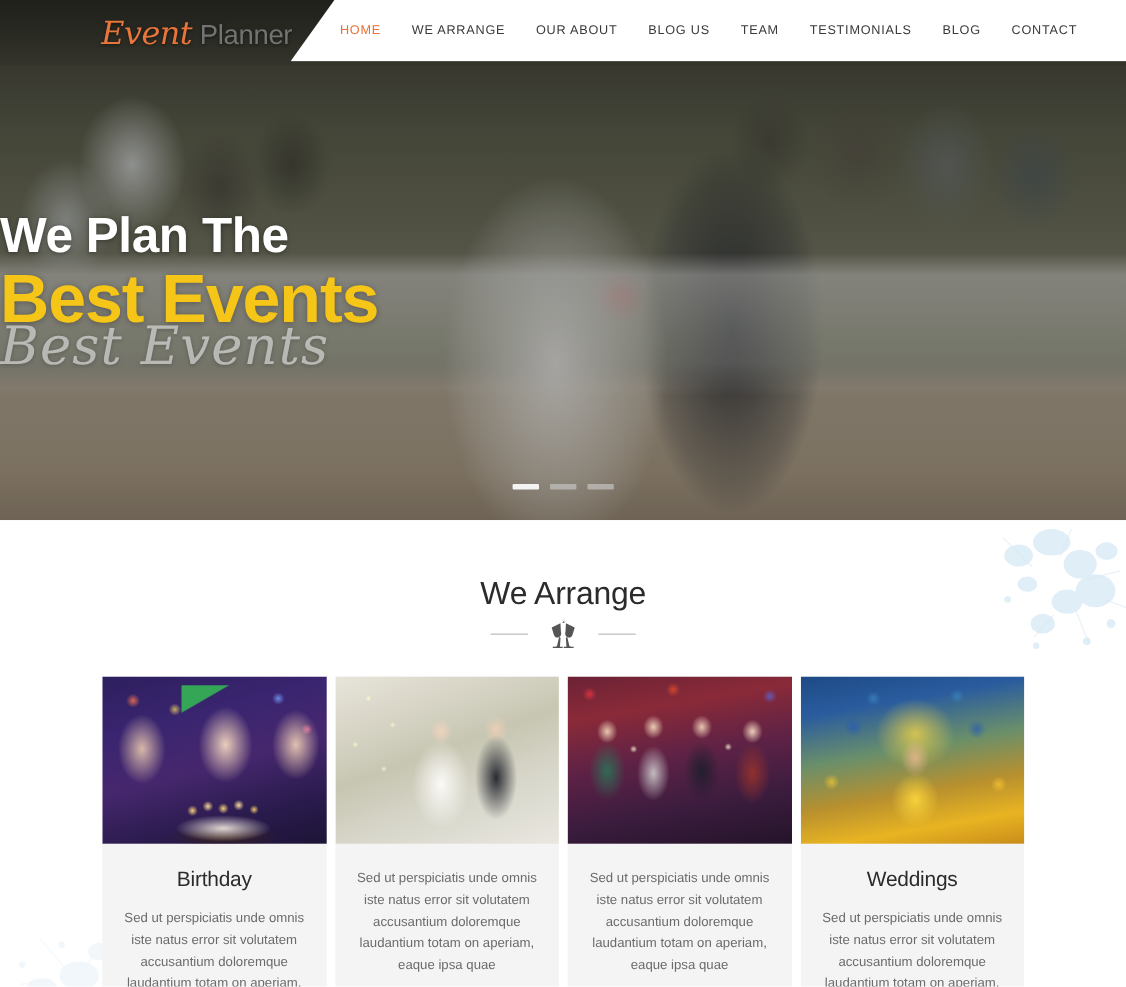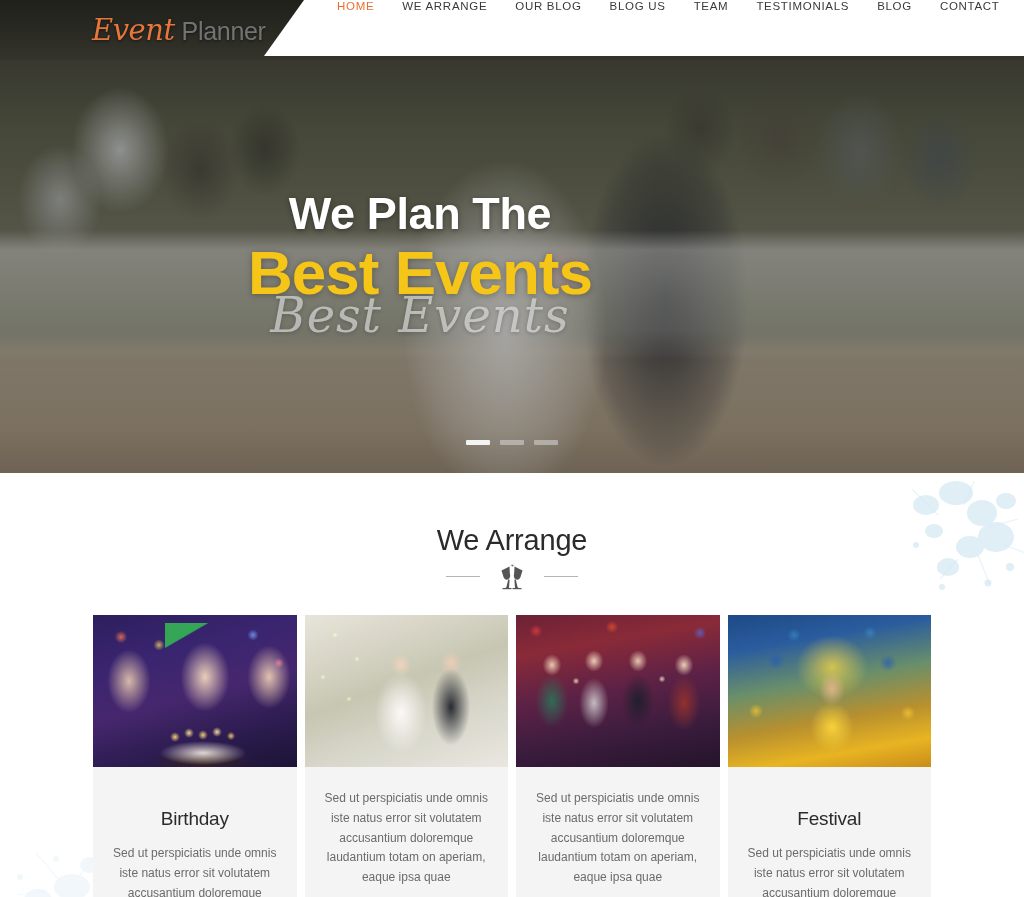--- a/index.html
+++ b/index.html
@@ -61,21 +61,20 @@
     background: linear-gradient(to bottom, rgba(20,20,18,.30) 0%, rgba(25,25,22,.34) 45%, rgba(30,28,24,.30) 100%);
   }
   .hero-blur-top {
     position: absolute;
     top: 0; left: 0; width: 1024px; height: 60px;
     background: linear-gradient(to bottom, rgba(20,22,16,.55), rgba(20,22,16,.1));
   }
   .hero-content {
     position: absolute;
     top: 190px; left: 0; width: 840px;
-    text-align: center;
     z-index: 4;
   }
   .hero-line1 {
     font-size: 45px;
     font-weight: bold;
     color: #ffffff;
     letter-spacing: -0.4px;
     line-height: 1.08;
     text-shadow: 0 1px 5px rgba(0,0,0,.38);
   }
@@ -125,24 +124,24 @@
   .nav-panel {
     position: absolute;
     top: 0; right: 0;
     width: 760px;
     height: 56px;
     background: #ffffff;
     clip-path: polygon(40px 0, 760px 0, 760px 56px, 0px 56px);
   }
   .nav-items {
     position: absolute;
-    top: 0; left: 323px;
+    top: 0; left: 295px;
     height: 56px;
     display: flex;
-    align-items: flex-start;
+    align-items: center;
     gap: 0;
   }
   .nav-link {
     font-size: 11.5px;
     letter-spacing: .7px;
     color: #3a3a3a;
     text-decoration: none;
     padding: 0 14px;
     white-space: nowrap;
     cursor: pointer;
@@ -297,21 +296,20 @@
   .card-body {
     padding: 22px 16px 26px;
     text-align: center;
   }
   .card-title {
     font-size: 19px;
     font-weight: normal;
     color: #2b2b2b;
     margin-bottom: 14px;
     letter-spacing: -0.2px;
-    margin-top: 19px;
   }
   .card-text {
     font-size: 12px;
     line-height: 1.65;
     color: #6b6b6b;
   }
 </style>
 </head>
 <body>
 
@@ -339,21 +337,21 @@
     <div class="nav-panel"></div>
 
     <div class="logo">
       <span class="logo-event">Event</span>
       <span class="logo-planner">Planner</span>
     </div>
 
     <nav class="nav-items">
       <a class="nav-link active">HOME</a>
       <a class="nav-link">WE ARRANGE</a>
-      <a class="nav-link">OUR BLOG</a>
+      <a class="nav-link">OUR ABOUT</a>
       <a class="nav-link">BLOG US</a>
       <a class="nav-link">TEAM</a>
       <a class="nav-link">TESTIMONIALS</a>
       <a class="nav-link">BLOG</a>
       <a class="nav-link">CONTACT</a>
 
     </nav>
   </header>
 
   <section class="arrange">
@@ -439,21 +437,21 @@
         <div class="card-img party"></div>
         <div class="card-body">
           <p class="card-text">Sed ut perspiciatis unde omnis iste natus error sit volutatem accusantium doloremque laudantium totam on aperiam, eaque ipsa quae</p>
         </div>
 
       </article>
 
       <article class="card">
         <div class="card-img festival"></div>
         <div class="card-body">
-          <h3 class="card-title">Festival</h3>
+          <h3 class="card-title">Weddings</h3>
           <p class="card-text">Sed ut perspiciatis unde omnis iste natus error sit volutatem accusantium doloremque laudantium totam on aperiam, eaque ipsa quae</p>
         </div>
 
       </article>
 
     </div>
   </section>
 
 </div>
 

